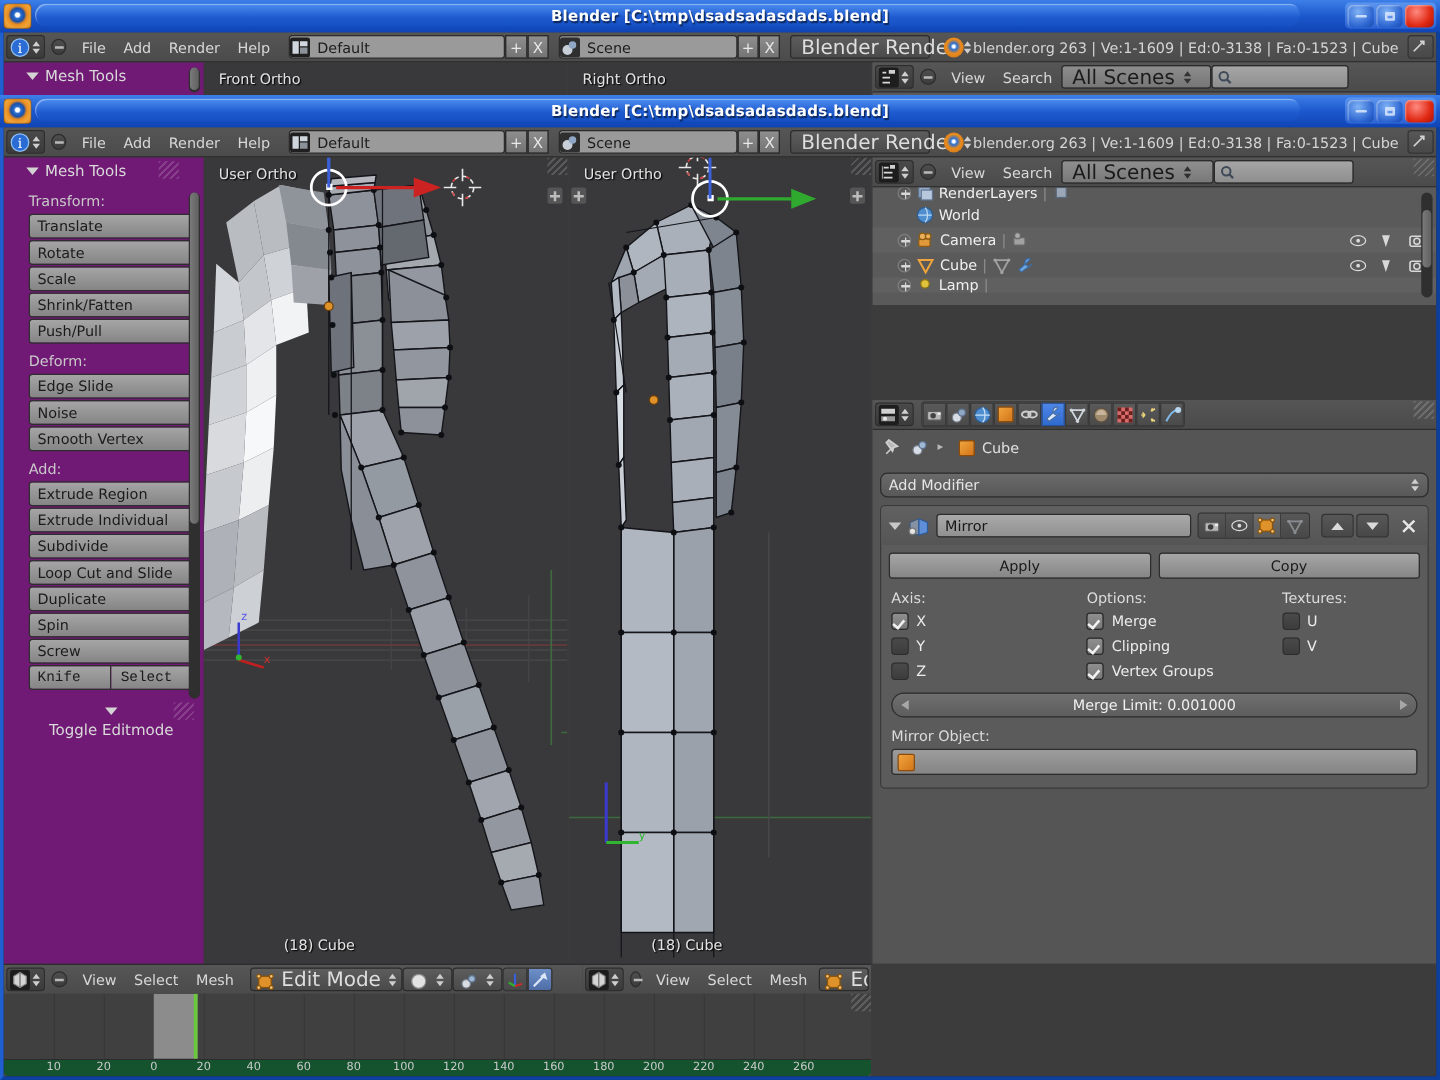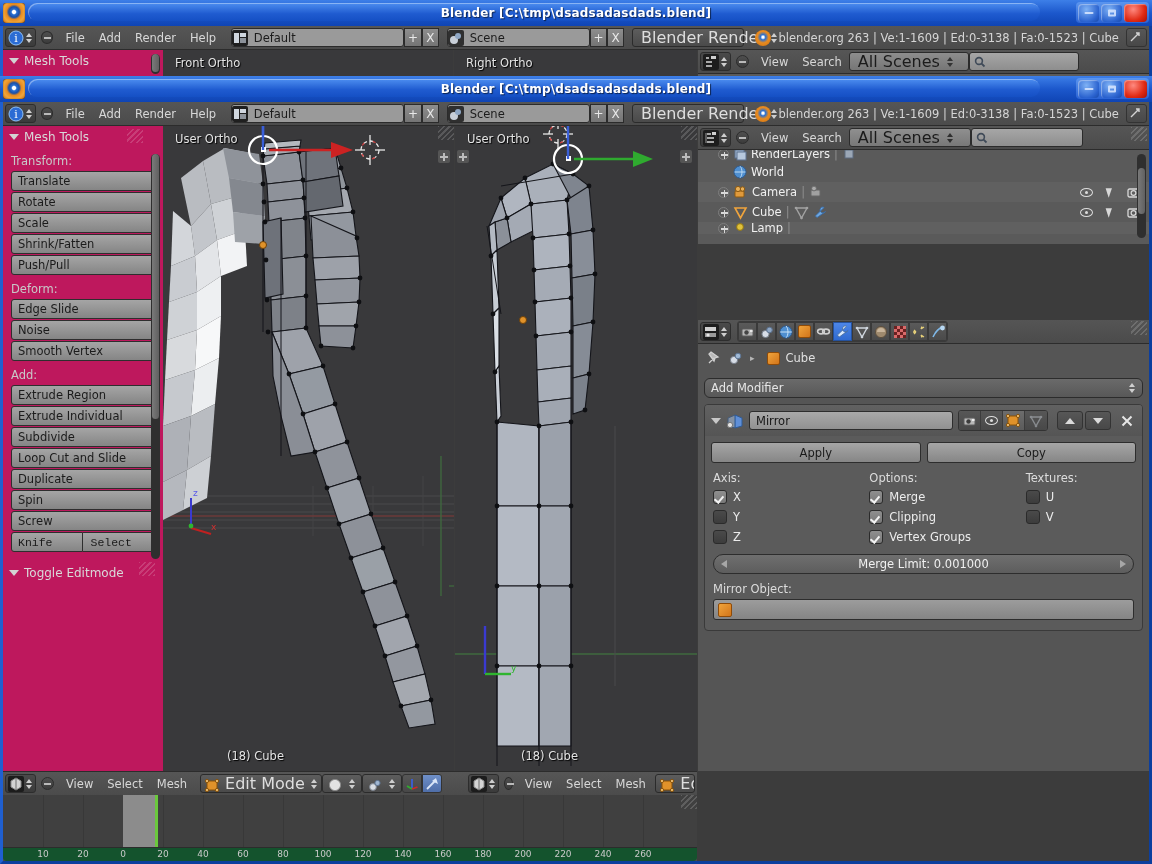--- a/index.html
+++ b/index.html
@@ -88,21 +88,21 @@
   .searchbox { height:19px; display:flex; align-items:center;
     border:1px solid #2b2b2b; border-radius:3px; padding:0 4px; gap:4px;
     background:linear-gradient(180deg,#a6a6a6,#8e8e8e); }
 
   
   .hatch { position:absolute; width:16px; height:14px; pointer-events:none;
     background:repeating-linear-gradient(-45deg,
       rgba(255,255,255,.16) 0 1.5px, transparent 1.5px 4px); }
 
   
-  .toolshelf { position:absolute; background:#be185d; overflow:hidden; }
+  .toolshelf { position:absolute; background:#701a75; overflow:hidden;padding-left:12px; }
   .panel-hdr { display:flex; align-items:center; gap:5px;
     color:#d9d9d9; font-size:12px; padding:4px 6px; }
   .tri { width:0;height:0; border-left:5px solid transparent;
     border-right:5px solid transparent; border-top:6px solid #d3d3d3; }
   .sect-label { color:#c9c9c9; font-size:11.5px; padding:6px 0 3px 8px; }
   .tbtn { margin:0 8px 1px 8px; height:20px;
     background:linear-gradient(180deg,#a5a5a5,#858585);
     border:1px solid #2e2e2e; border-radius:3px; color:#1b1b1b;
     font-size:11.5px; display:flex; align-items:center; padding-left:6px; }
   .tbtn-row { display:flex; margin:0 8px 1px 8px;font-family:Liberation Mono, monospace; }
@@ -490,21 +490,21 @@
       <div class="tbtn">Subdivide</div>
       <div class="tbtn">Loop Cut and Slide</div>
       <div class="tbtn">Duplicate</div>
       <div class="tbtn">Spin</div>
       <div class="tbtn">Screw</div>
       <div class="tbtn-row">
         <div class="tbtn">Knife</div>
         <div class="tbtn" style="padding-left:8px;">Select</div>
       </div>
 
-      <div class="panel-hdr" style="margin-top:10px;">
+      <div class="panel-hdr" style="margin-top:10px;flex-direction:column;">
         <span class="tri"></span>
         <span>Toggle Editmode</span>
       </div>
       <div class="hatch" style="right:8px;top:436px;"></div>
 
       <div class="vscroll" style="right:3px;top:28px;height:405px;">
         <i style="top:0;height:265px;"></i>
       </div>
     </div>
 

